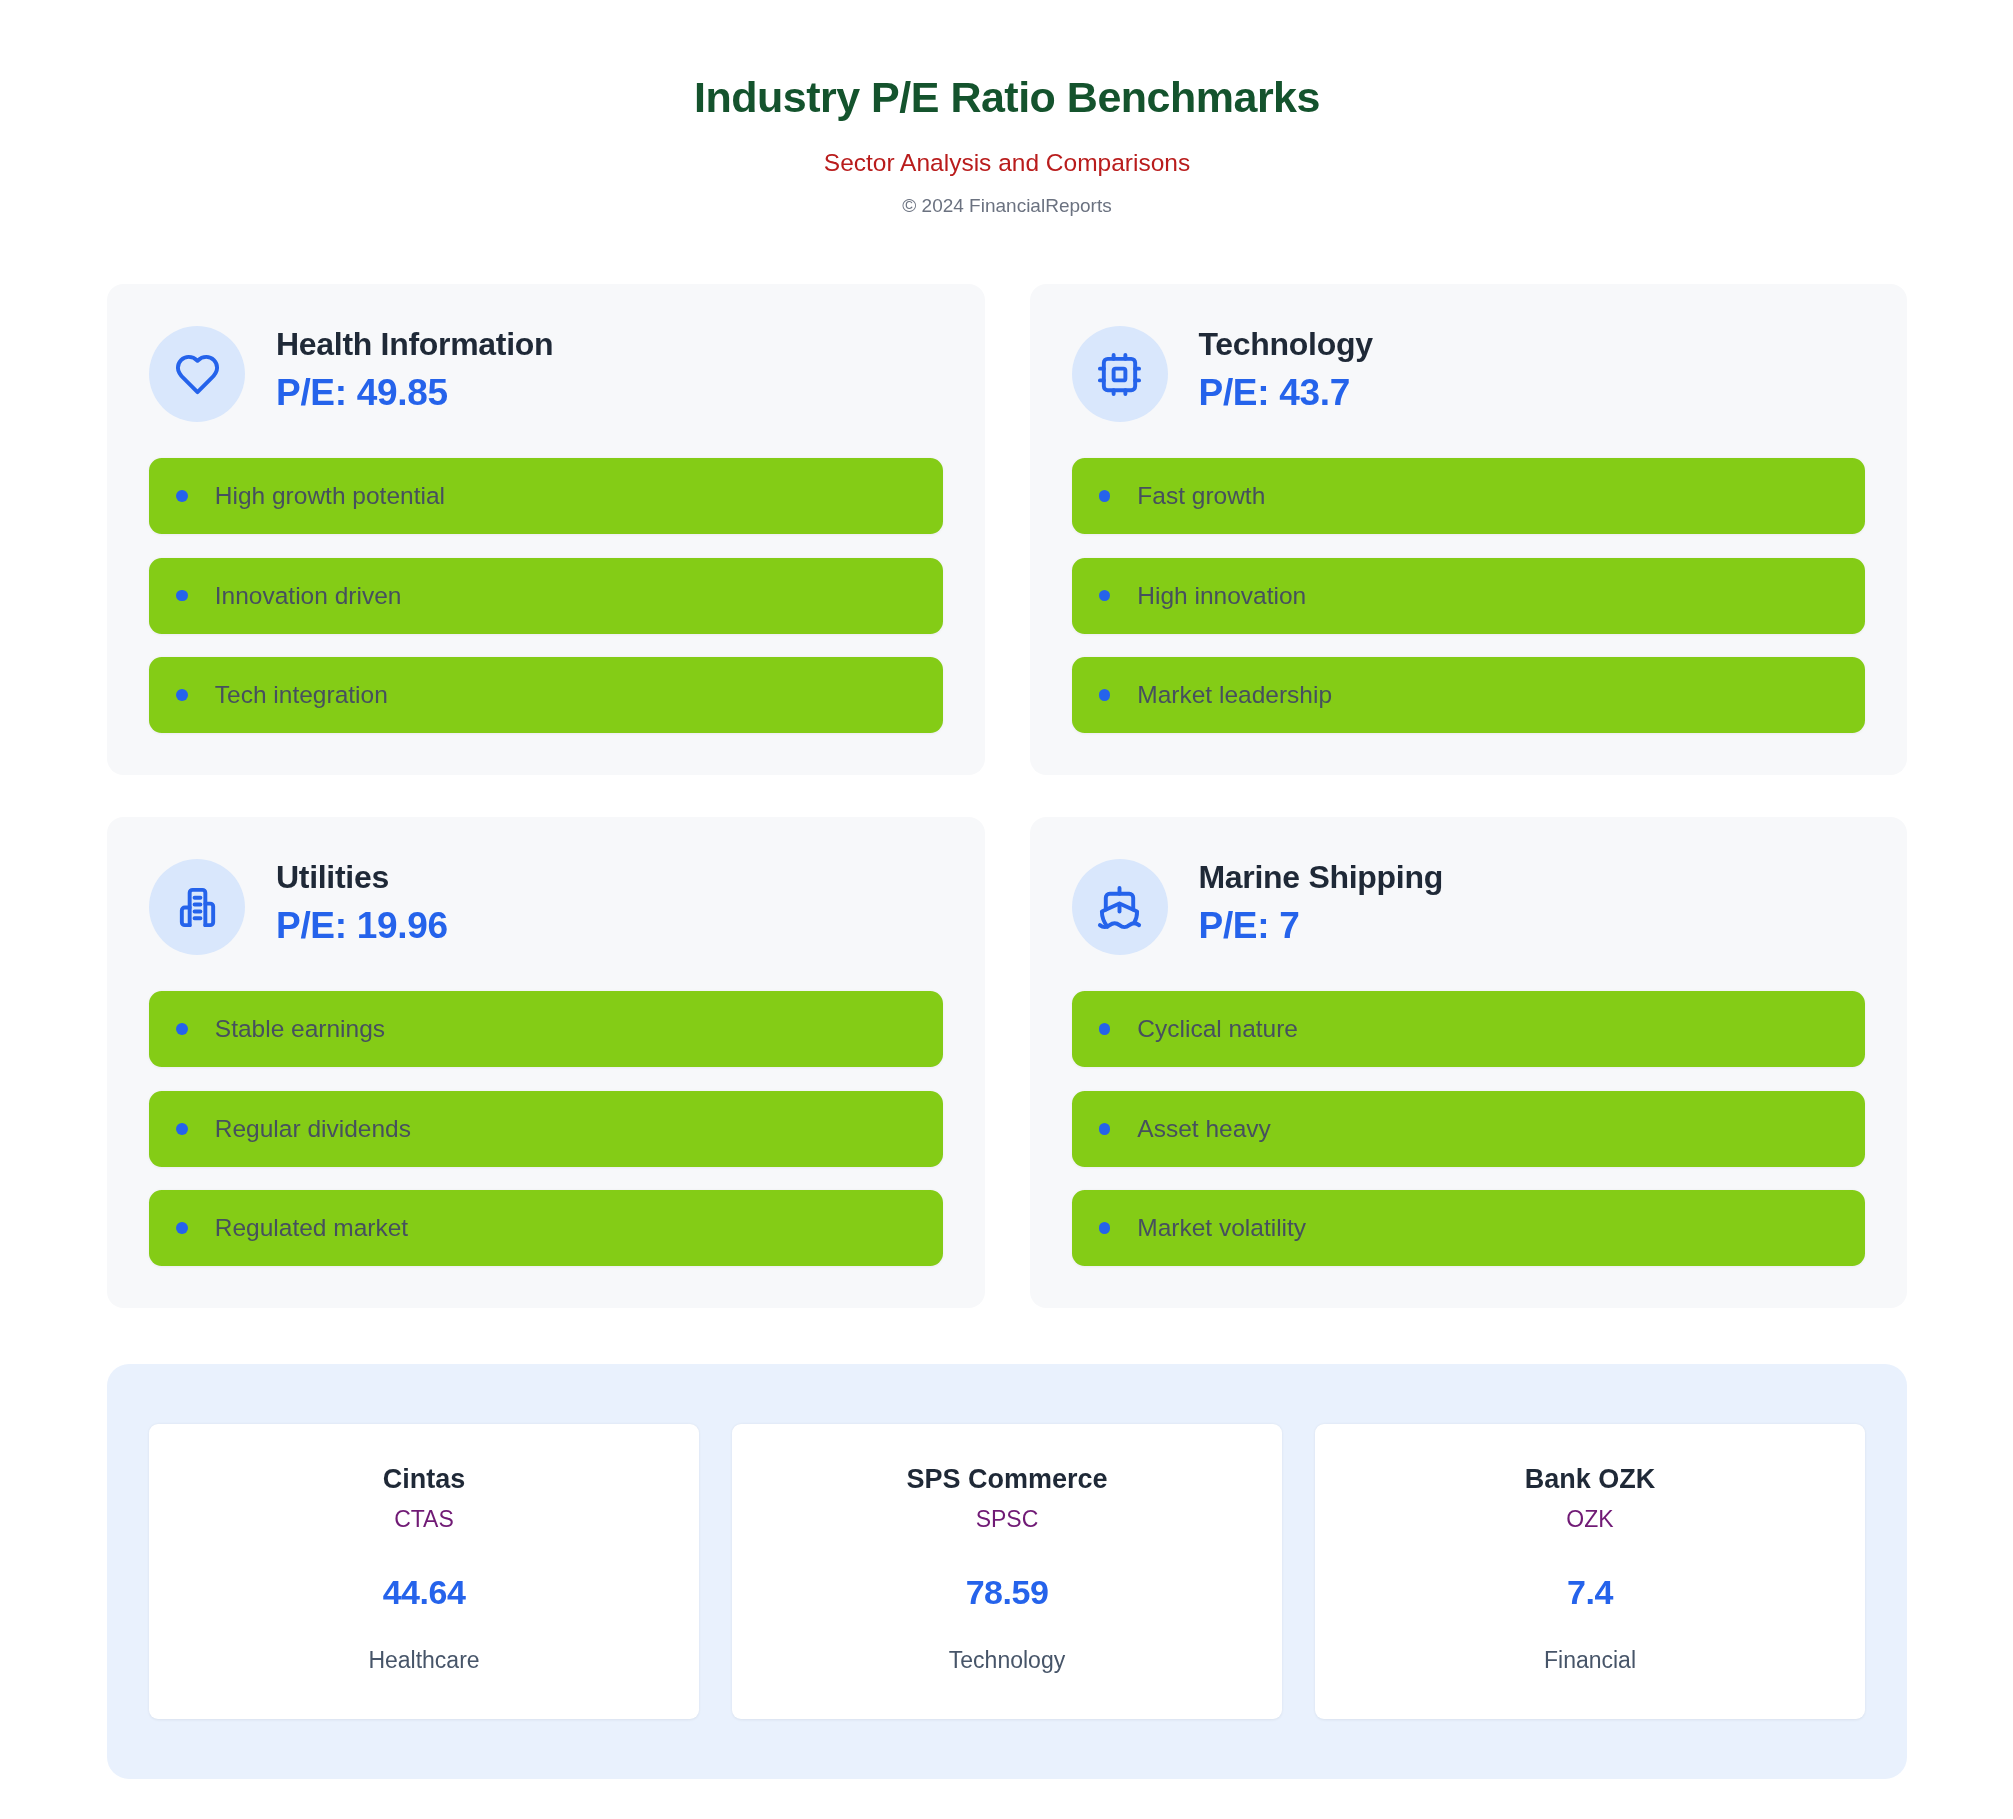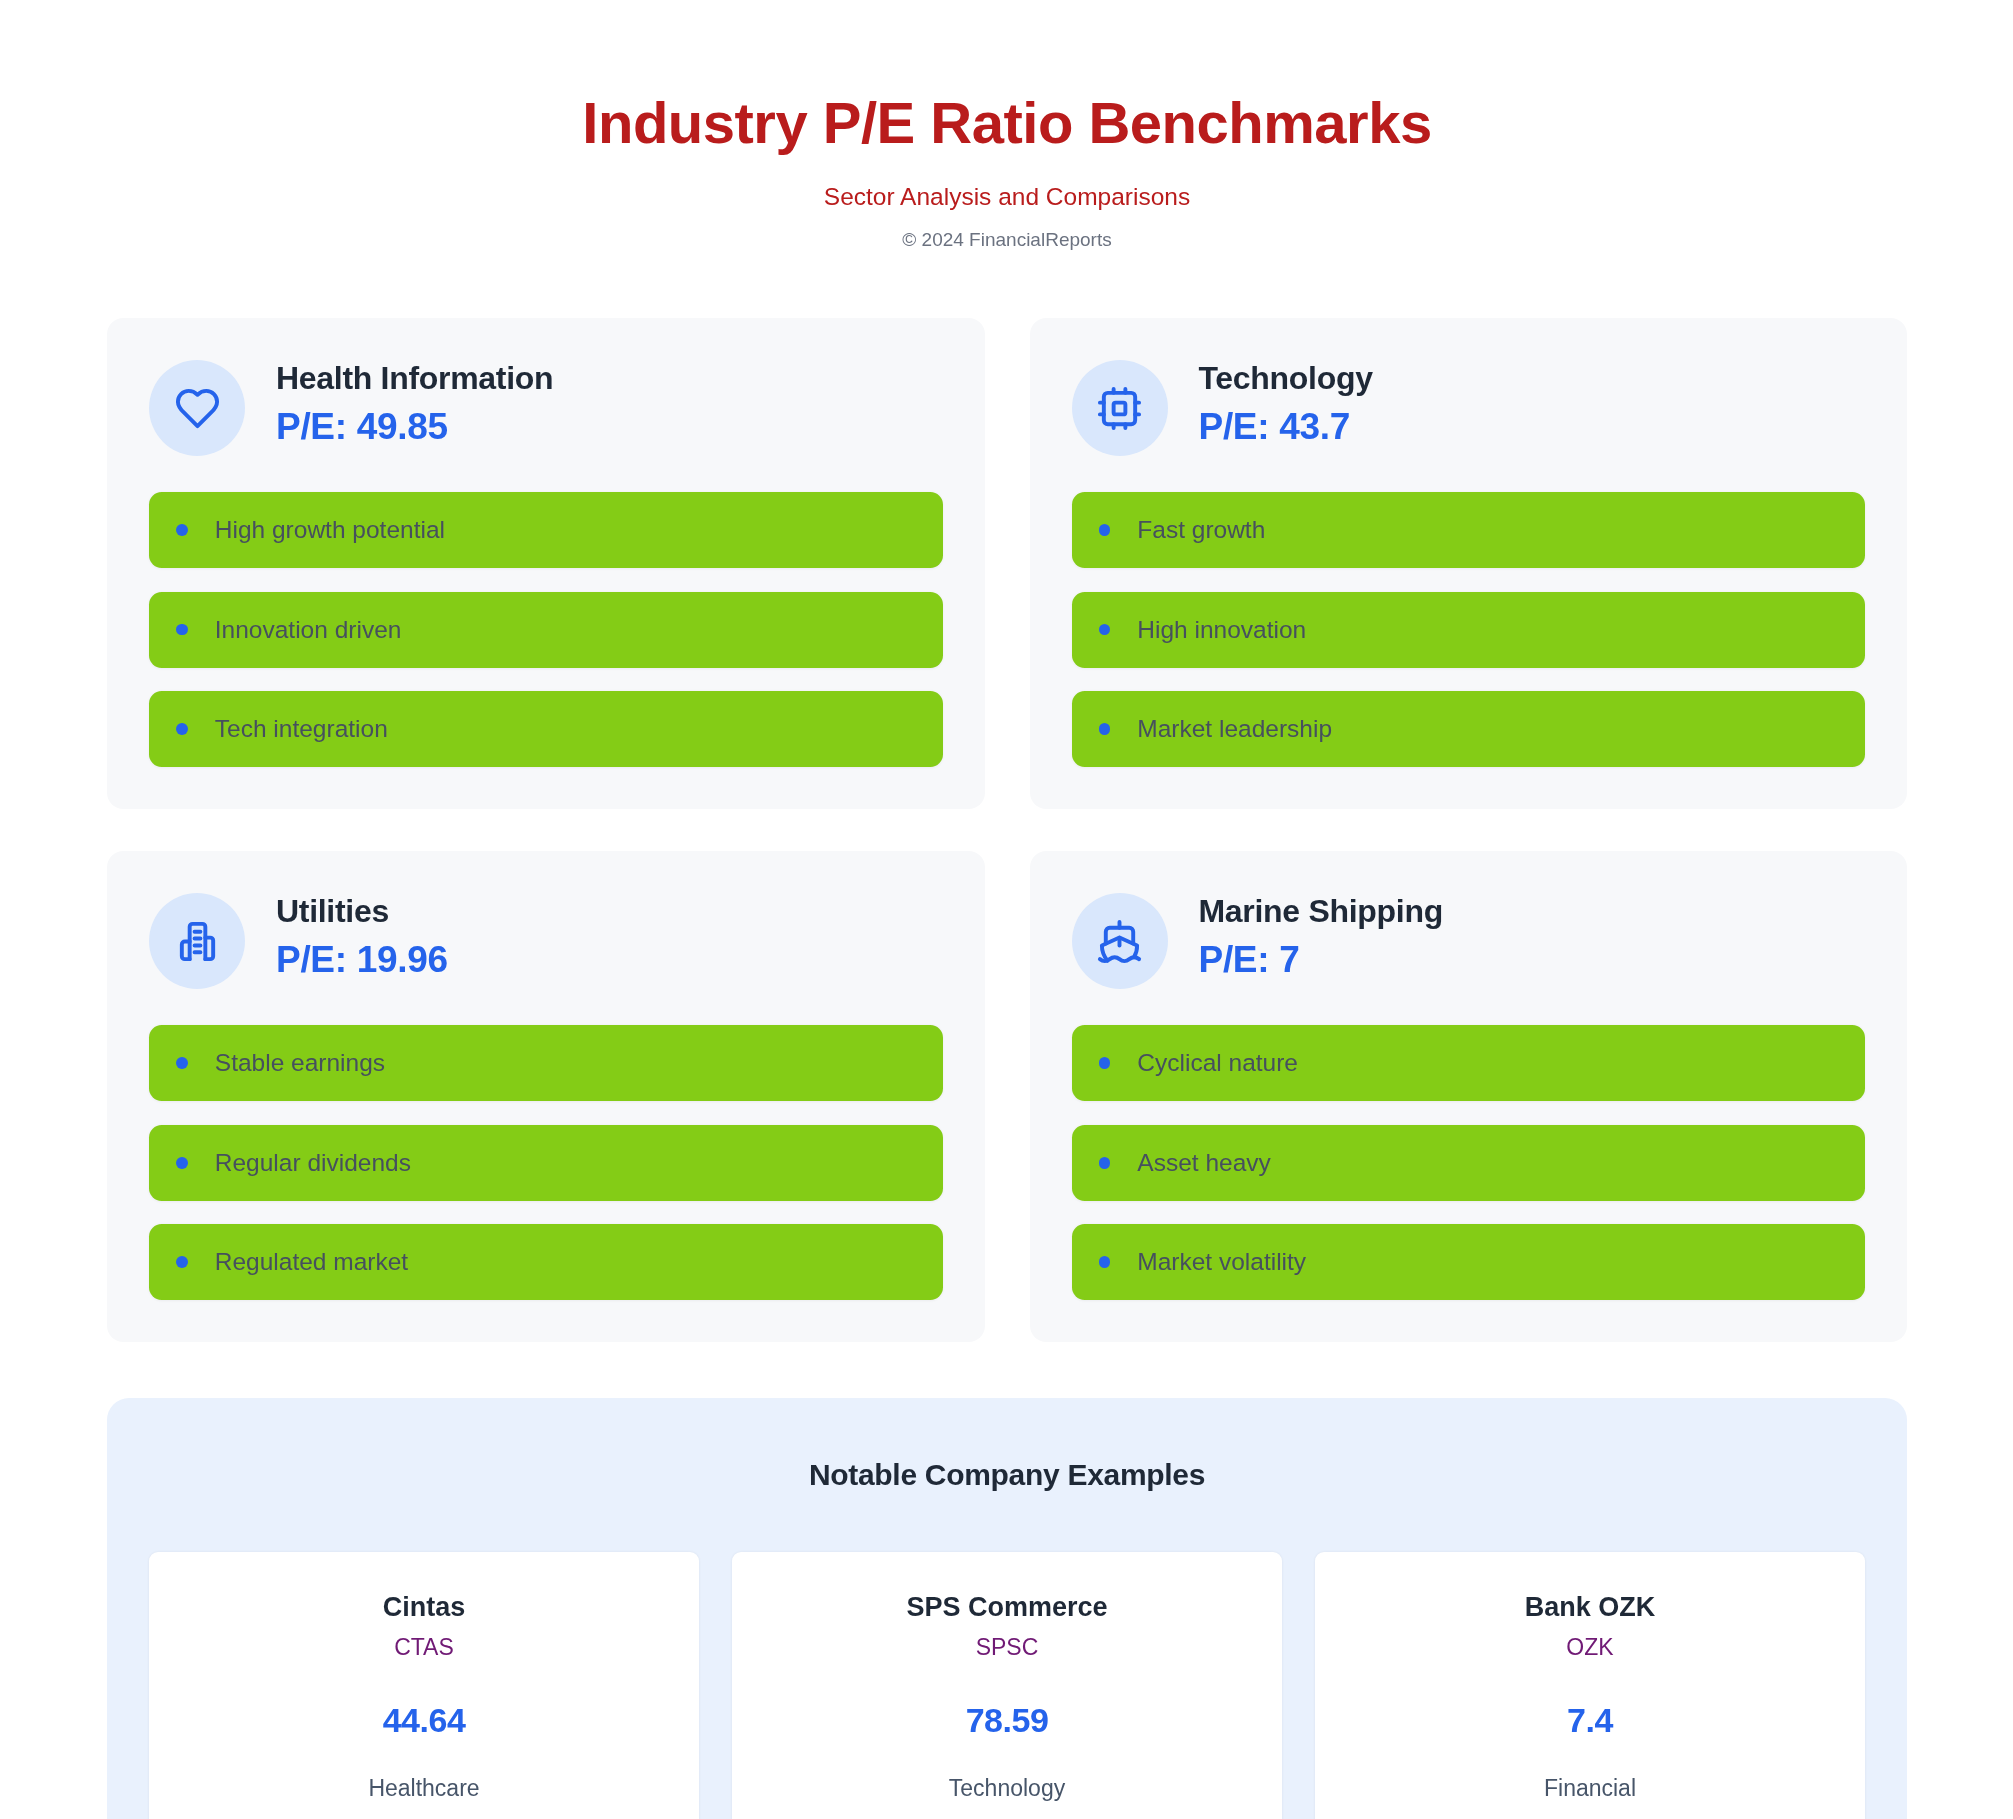--- a/index.html
+++ b/index.html
@@ -6,21 +6,21 @@
   body{
     width:2014px;height:1819px;
     background:#ffffff;
     font-family:"Liberation Sans", sans-serif;
     color:#1e293b;
     -webkit-font-smoothing:antialiased;
   }
   
   .page-header{padding-top:73px;text-align:center;}
   .page-title{
-    margin:16px;font-size:58px;font-weight:700;letter-spacing:-0.5px;color:#b91c1c;
+    margin:0;font-size:43px;font-weight:700;letter-spacing:-0.5px;color:#14532d;
   }
   .page-subtitle{margin:27px 0 0;font-size:24.5px;color:#b91c1c;}
   .page-copyright{margin:18px 0 0;font-size:19px;color:#6b7280;}
 
   
   .sector-grid{
     margin:67px 107px 0;
     display:grid;grid-template-columns:1fr 1fr;
     column-gap:45px;row-gap:42px;
   }
@@ -202,21 +202,20 @@
         </li>
         <li class="point">
           <span class="dot"></span>
           <span class="point-label">Market volatility</span>
         </li>
       </ul>
   </section>
 </main>
 
 <section class="notable-section">
-  <h2 class="notable-title">Notable Company Examples</h2>
   <div class="company-row" id="company-row">
   <div class="company-card">
     <h3 class="company-name">Cintas</h3>
     <div class="company-ticker">CTAS</div>
     <div class="company-pe">44.64</div>
     <div class="company-sector">Healthcare</div>
   </div>
 
   <div class="company-card">
     <h3 class="company-name">SPS Commerce</h3>

